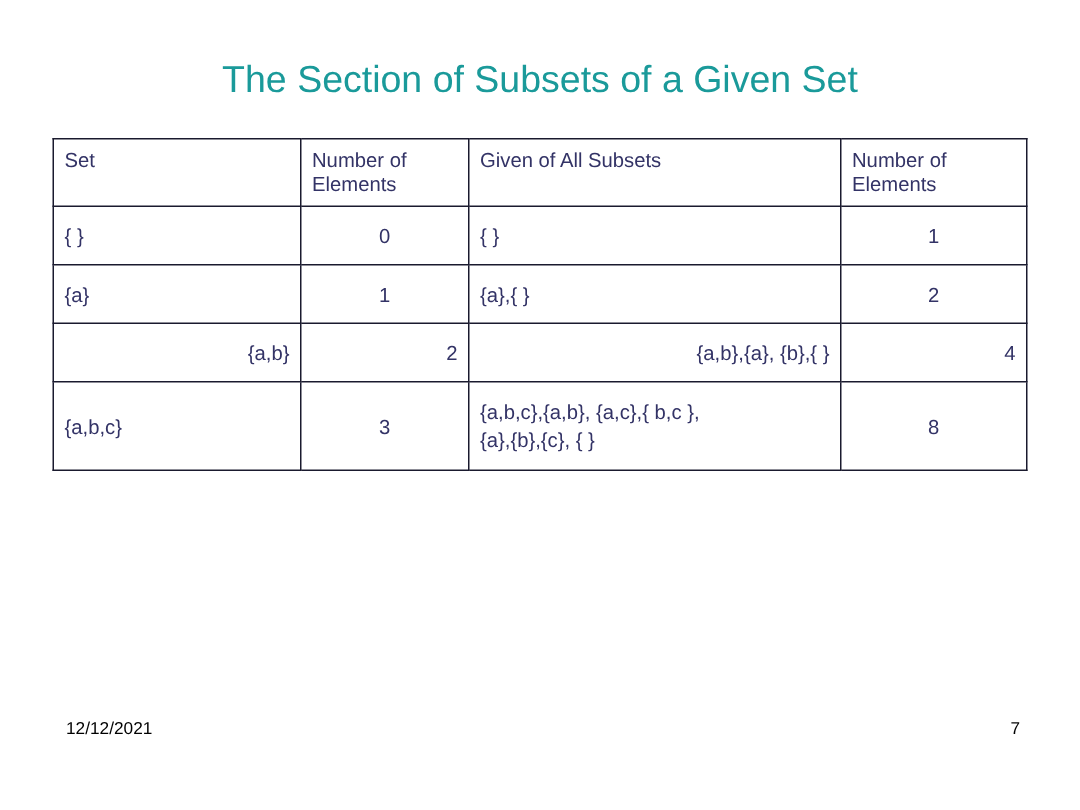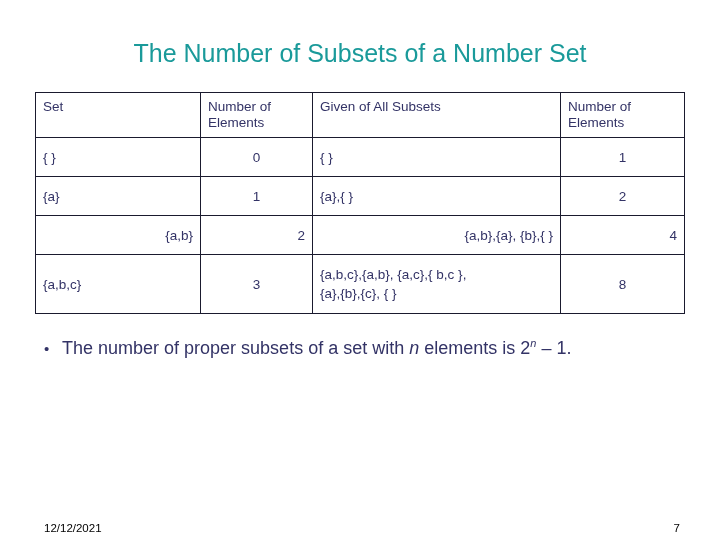--- a/index.html
+++ b/index.html
@@ -95,34 +95,34 @@
     line-height: 25px;
     color: #333366;
   }
   .var { font-style: italic; }
   .sup { font-size: 11px; font-style: italic; vertical-align: super; line-height: 0; }
 
   
   #footer {
     position: absolute;
     left: 0;
-    top: 522px;
+    top: 480px;
     width: 684px;
     height: 18px;
     font-size: 11.5px;
     color: #000000;
   }
   #footer-date    { position: absolute; left: 44px;  top: 0; }
   #footer-section { position: absolute; left: 0; top: 0; width: 720px; text-align: center; }
   #footer-page    { position: absolute; left: 0; top: 0; width: 720px; text-align: right; padding-right: 40px; box-sizing: border-box; }
 </style>
 </head>
 <body>
 
-<div id="slide-title">The Number of Subsets of a Number Set</div>
+<div id="slide-title">The Section of Subsets of a Given Set</div>
 
 <table id="subsets-table">
   <colgroup>
     <col class="col-set">
     <col class="col-numelem">
     <col class="col-list">
     <col class="col-numsub">
   </colgroup>
   <thead>
     <tr class="row-h">
@@ -157,21 +157,18 @@
       <td class="cell-list">
         <span>{a,b,c},{a,b}, {a,c},{ b,c },</span><br>
         <span>{a},{b},{c}, { }</span>
       </td>
       <td class="cell-count">8</td>
     </tr>
   </tbody>
 </table>
 
 <ul id="bullets">
-  <li>
-    <span>The number of proper subsets of a set with </span><span class="var">n</span><span> elements is 2</span><span class="sup">n</span><span> – 1.</span>
-  </li>
 </ul>
 
 <div id="footer">
   <span id="footer-date">12/12/2021</span>
   <span id="footer-page">7</span>
 </div>
 
 </body></html>

